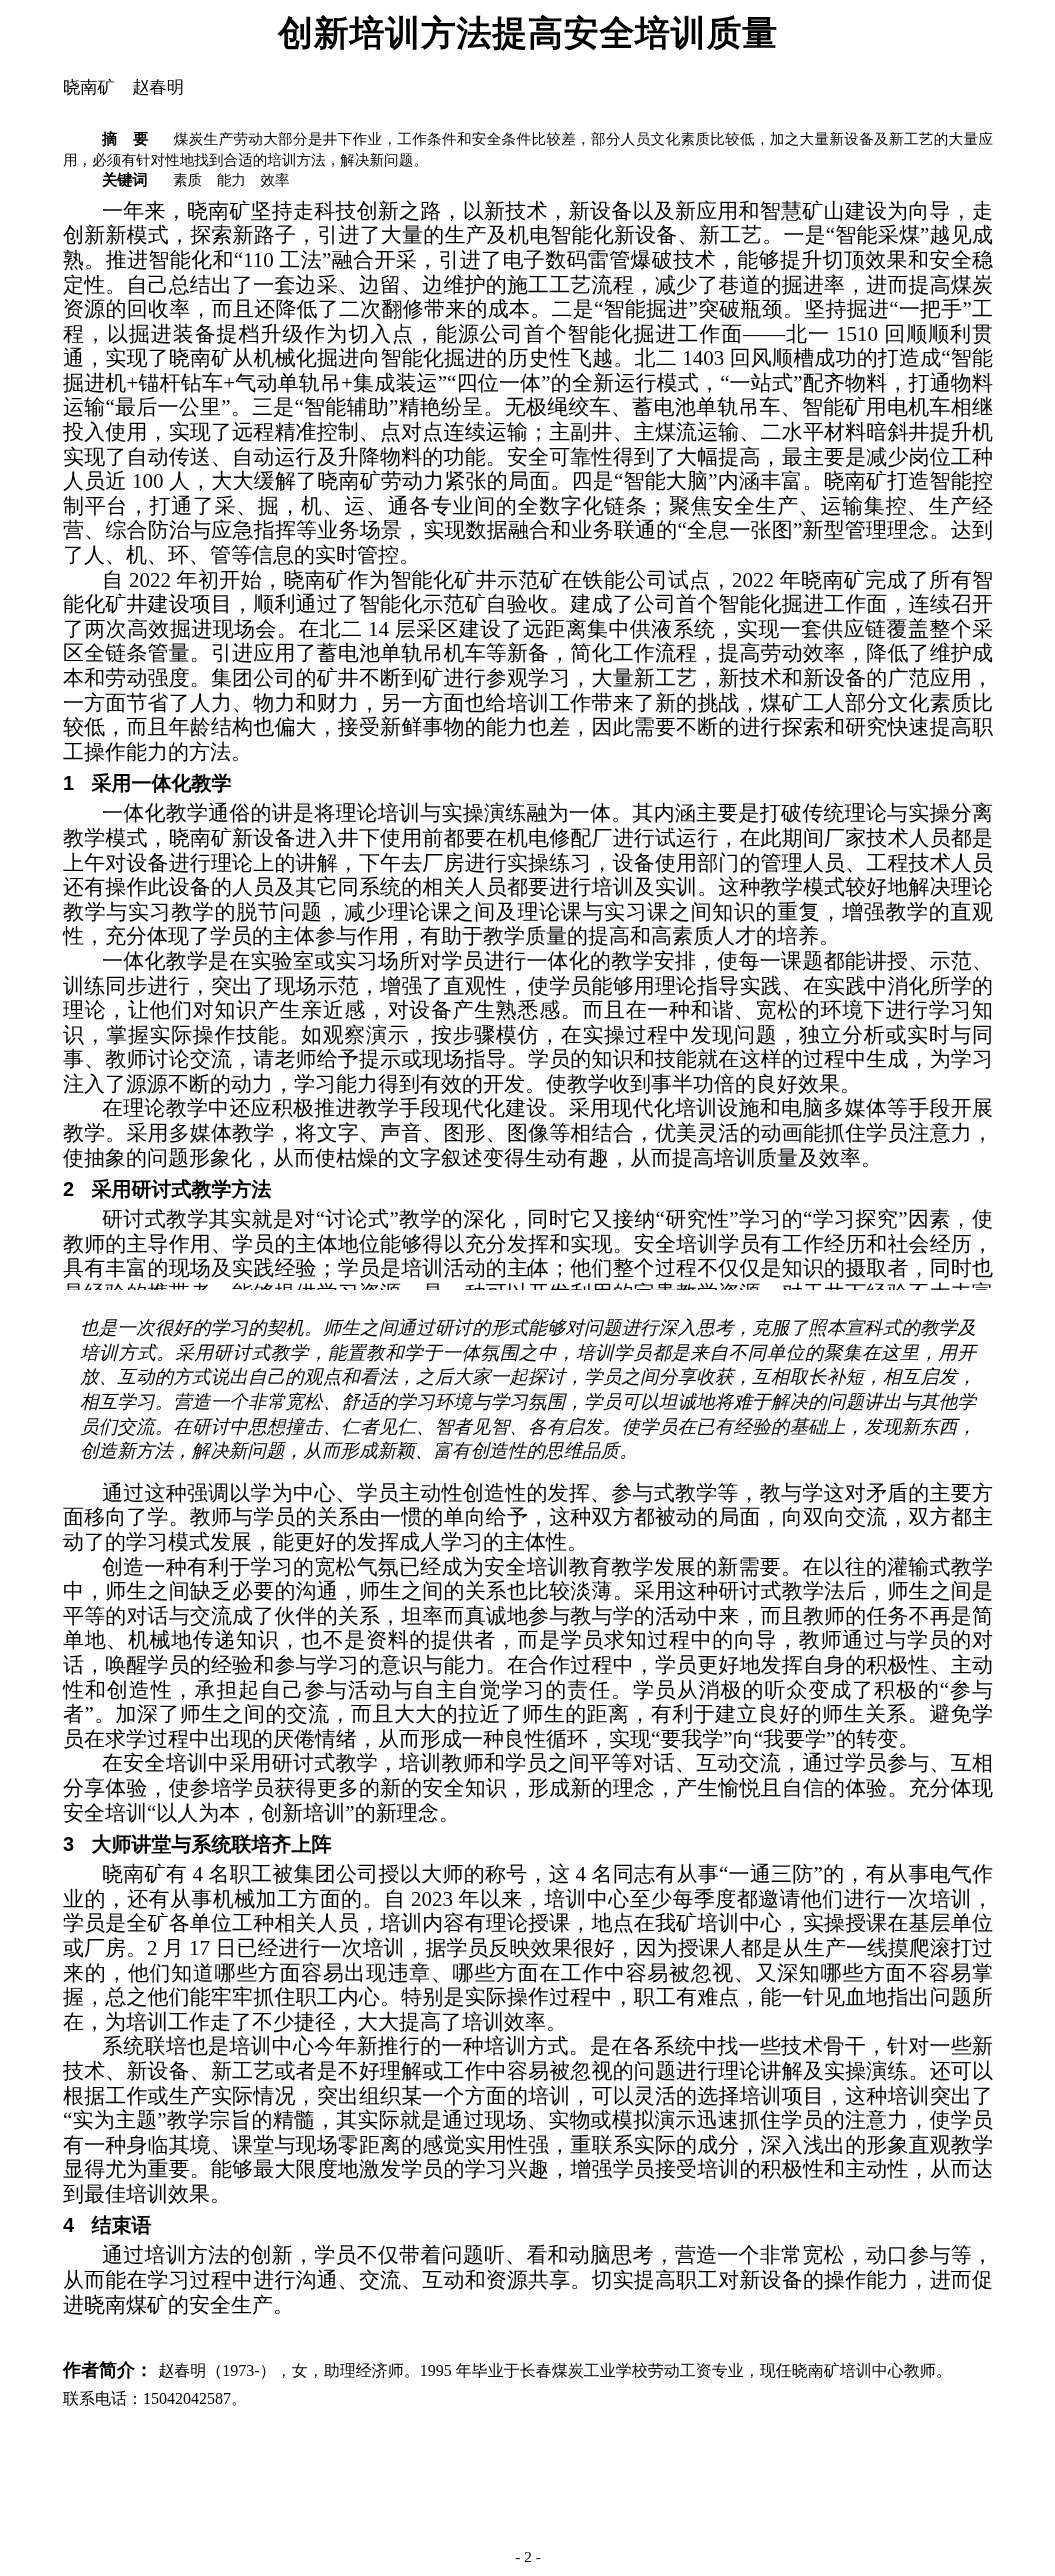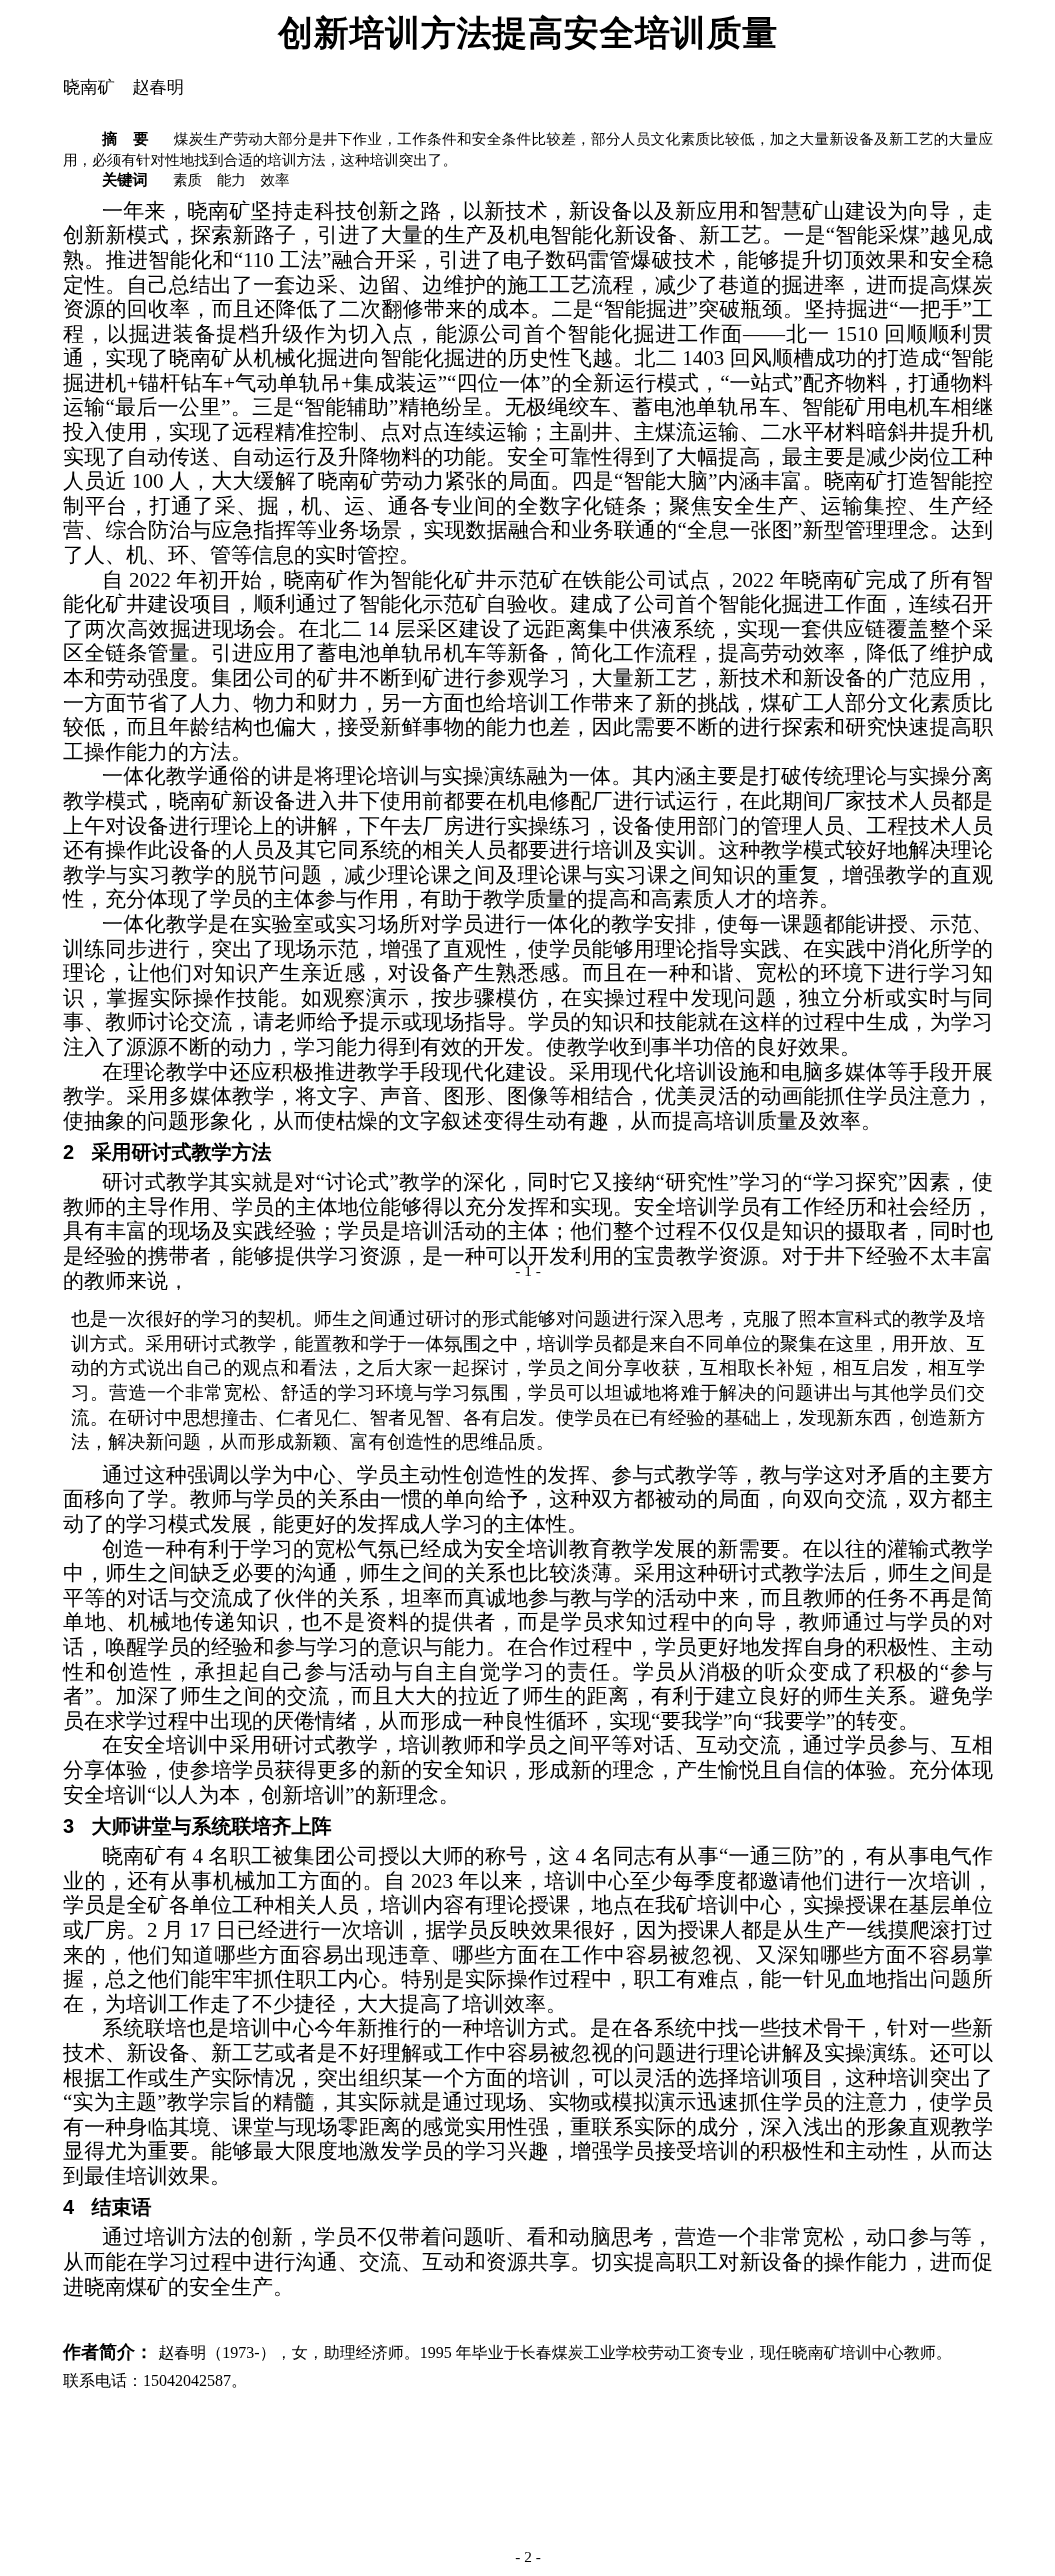--- a/index.html
+++ b/index.html
@@ -39,23 +39,23 @@
     margin:0;
     font-size:14.6px;line-height:20.6px;text-align:left;
     text-indent:39px;
   }
   .para{
     margin:0;
     font-size:21px;line-height:24.6px;
     text-align:justify;text-indent:39px;
   }
   .para-cont{
-    margin:8px;
+    margin:17px;
     font-size:18.6px;line-height:24.6px;
-    text-align:justify;text-indent:0;
+    text-align:justify;text-indent:0;font-style:italic;
   }
   .first-para{margin-top:8px;}
   .sec-heading{
     margin:6.7px 0 5.3px 0;
     font-family:"Liberation Sans","DejaVu Sans",sans-serif;
     font-weight:bold;font-size:20px;line-height:25px;
   }
   .sec-num{margin-right:17.3px;}
   .page-footer{
     position:absolute;left:0;right:0;bottom:10.6px;
@@ -77,31 +77,34 @@
 
 <div class="canvas">
 
   <div class="page page-1">
 
     <h1 class="doc-title">创新培训方法提高安全培训质量</h1>
 
     <div class="authors">晓南矿　赵春明</div>
 
     <p class="abstract-block">
-      <span class="inline-label">摘　要</span><span>煤炭生产劳动大部分是井下作业，工作条件和安全条件比较差，部分人员文化素质比较低，加之大量新设备及新工艺的大量应用，必须有针对性地找到合适的培训方法，这种培训突出了。</span>
+      <span class="inline-label">摘　要</span><span>煤炭生产劳动大部分是井下作业，工作条件和安全条件比较差，部分人员文化素质比较低，加之大量新设备及新工艺的大量应用，必须有针对性地找到合适的培训方法，解决新问题。</span>
     </p>
 
     <p class="keywords-block">
       <span class="inline-label">关键词</span><span>素质　能力　效率</span>
     </p>
 
     <p class="para first-para">一年来，晓南矿坚持走科技创新之路，以新技术，新设备以及新应用和智慧矿山建设为向导，走创新新模式，探索新路子，引进了大量的生产及机电智能化新设备、新工艺。一是“智能采煤”越见成熟。推进智能化和“110 工法”融合开采，引进了电子数码雷管爆破技术，能够提升切顶效果和安全稳定性。自己总结出了一套边采、边留、边维护的施工工艺流程，减少了巷道的掘进率，进而提高煤炭资源的回收率，而且还降低了二次翻修带来的成本。二是“智能掘进”突破瓶颈。坚持掘进“一把手”工程，以掘进装备提档升级作为切入点，能源公司首个智能化掘进工作面——北一 1510 回顺顺利贯通，实现了晓南矿从机械化掘进向智能化掘进的历史性飞越。北二 1403 回风顺槽成功的打造成“智能掘进机+锚杆钻车+气动单轨吊+集成装运”“四位一体”的全新运行模式，“一站式”配齐物料，打通物料运输“最后一公里”。三是“智能辅助”精艳纷呈。无极绳绞车、蓄电池单轨吊车、智能矿用电机车相继投入使用，实现了远程精准控制、点对点连续运输；主副井、主煤流运输、二水平材料暗斜井提升机实现了自动传送、自动运行及升降物料的功能。安全可靠性得到了大幅提高，最主要是减少岗位工种人员近 100 人，大大缓解了晓南矿劳动力紧张的局面。四是“智能大脑”内涵丰富。晓南矿打造智能控制平台，打通了采、掘，机、运、通各专业间的全数字化链条；聚焦安全生产、运输集控、生产经营、综合防治与应急指挥等业务场景，实现数据融合和业务联通的“全息一张图”新型管理理念。达到了人、机、环、管等信息的实时管控。</p>
 
     <p class="para">自 2022 年初开始，晓南矿作为智能化矿井示范矿在铁能公司试点，2022 年晓南矿完成了所有智能化矿井建设项目，顺利通过了智能化示范矿自验收。建成了公司首个智能化掘进工作面，连续召开了两次高效掘进现场会。在北二 14 层采区建设了远距离集中供液系统，实现一套供应链覆盖整个采区全链条管量。引进应用了蓄电池单轨吊机车等新备，简化工作流程，提高劳动效率，降低了维护成本和劳动强度。集团公司的矿井不断到矿进行参观学习，大量新工艺，新技术和新设备的广范应用，一方面节省了人力、物力和财力，另一方面也给培训工作带来了新的挑战，煤矿工人部分文化素质比较低，而且年龄结构也偏大，接受新鲜事物的能力也差，因此需要不断的进行探索和研究快速提高职工操作能力的方法。</p>
 
+    <div class="sec-heading">
+      <span class="sec-num">1</span><span>采用一体化教学</span>
+    </div>
 
     <p class="para">一体化教学通俗的讲是将理论培训与实操演练融为一体。其内涵主要是打破传统理论与实操分离教学模式，晓南矿新设备进入井下使用前都要在机电修配厂进行试运行，在此期间厂家技术人员都是上午对设备进行理论上的讲解，下午去厂房进行实操练习，设备使用部门的管理人员、工程技术人员还有操作此设备的人员及其它同系统的相关人员都要进行培训及实训。这种教学模式较好地解决理论教学与实习教学的脱节问题，减少理论课之间及理论课与实习课之间知识的重复，增强教学的直观性，充分体现了学员的主体参与作用，有助于教学质量的提高和高素质人才的培养。</p>
     <p class="para">一体化教学是在实验室或实习场所对学员进行一体化的教学安排，使每一课题都能讲授、示范、训练同步进行，突出了现场示范，增强了直观性，使学员能够用理论指导实践、在实践中消化所学的理论，让他们对知识产生亲近感，对设备产生熟悉感。而且在一种和谐、宽松的环境下进行学习知识，掌握实际操作技能。如观察演示，按步骤模仿，在实操过程中发现问题，独立分析或实时与同事、教师讨论交流，请老师给予提示或现场指导。学员的知识和技能就在这样的过程中生成，为学习注入了源源不断的动力，学习能力得到有效的开发。使教学收到事半功倍的良好效果。</p>
     <p class="para">在理论教学中还应积极推进教学手段现代化建设。采用现代化培训设施和电脑多媒体等手段开展教学。采用多媒体教学，将文字、声音、图形、图像等相结合，优美灵活的动画能抓住学员注意力，使抽象的问题形象化，从而使枯燥的文字叙述变得生动有趣，从而提高培训质量及效率。</p>
 
     <div class="sec-heading">
       <span class="sec-num">2</span><span>采用研讨式教学方法</span>
     </div>
 
     <p class="para">研讨式教学其实就是对“讨论式”教学的深化，同时它又接纳“研究性”学习的“学习探究”因素，使教师的主导作用、学员的主体地位能够得以充分发挥和实现。安全培训学员有工作经历和社会经历，具有丰富的现场及实践经验；学员是培训活动的主体；他们整个过程不仅仅是知识的摄取者，同时也是经验的携带者，能够提供学习资源，是一种可以开发利用的宝贵教学资源。对于井下经验不太丰富的教师来说，</p>

